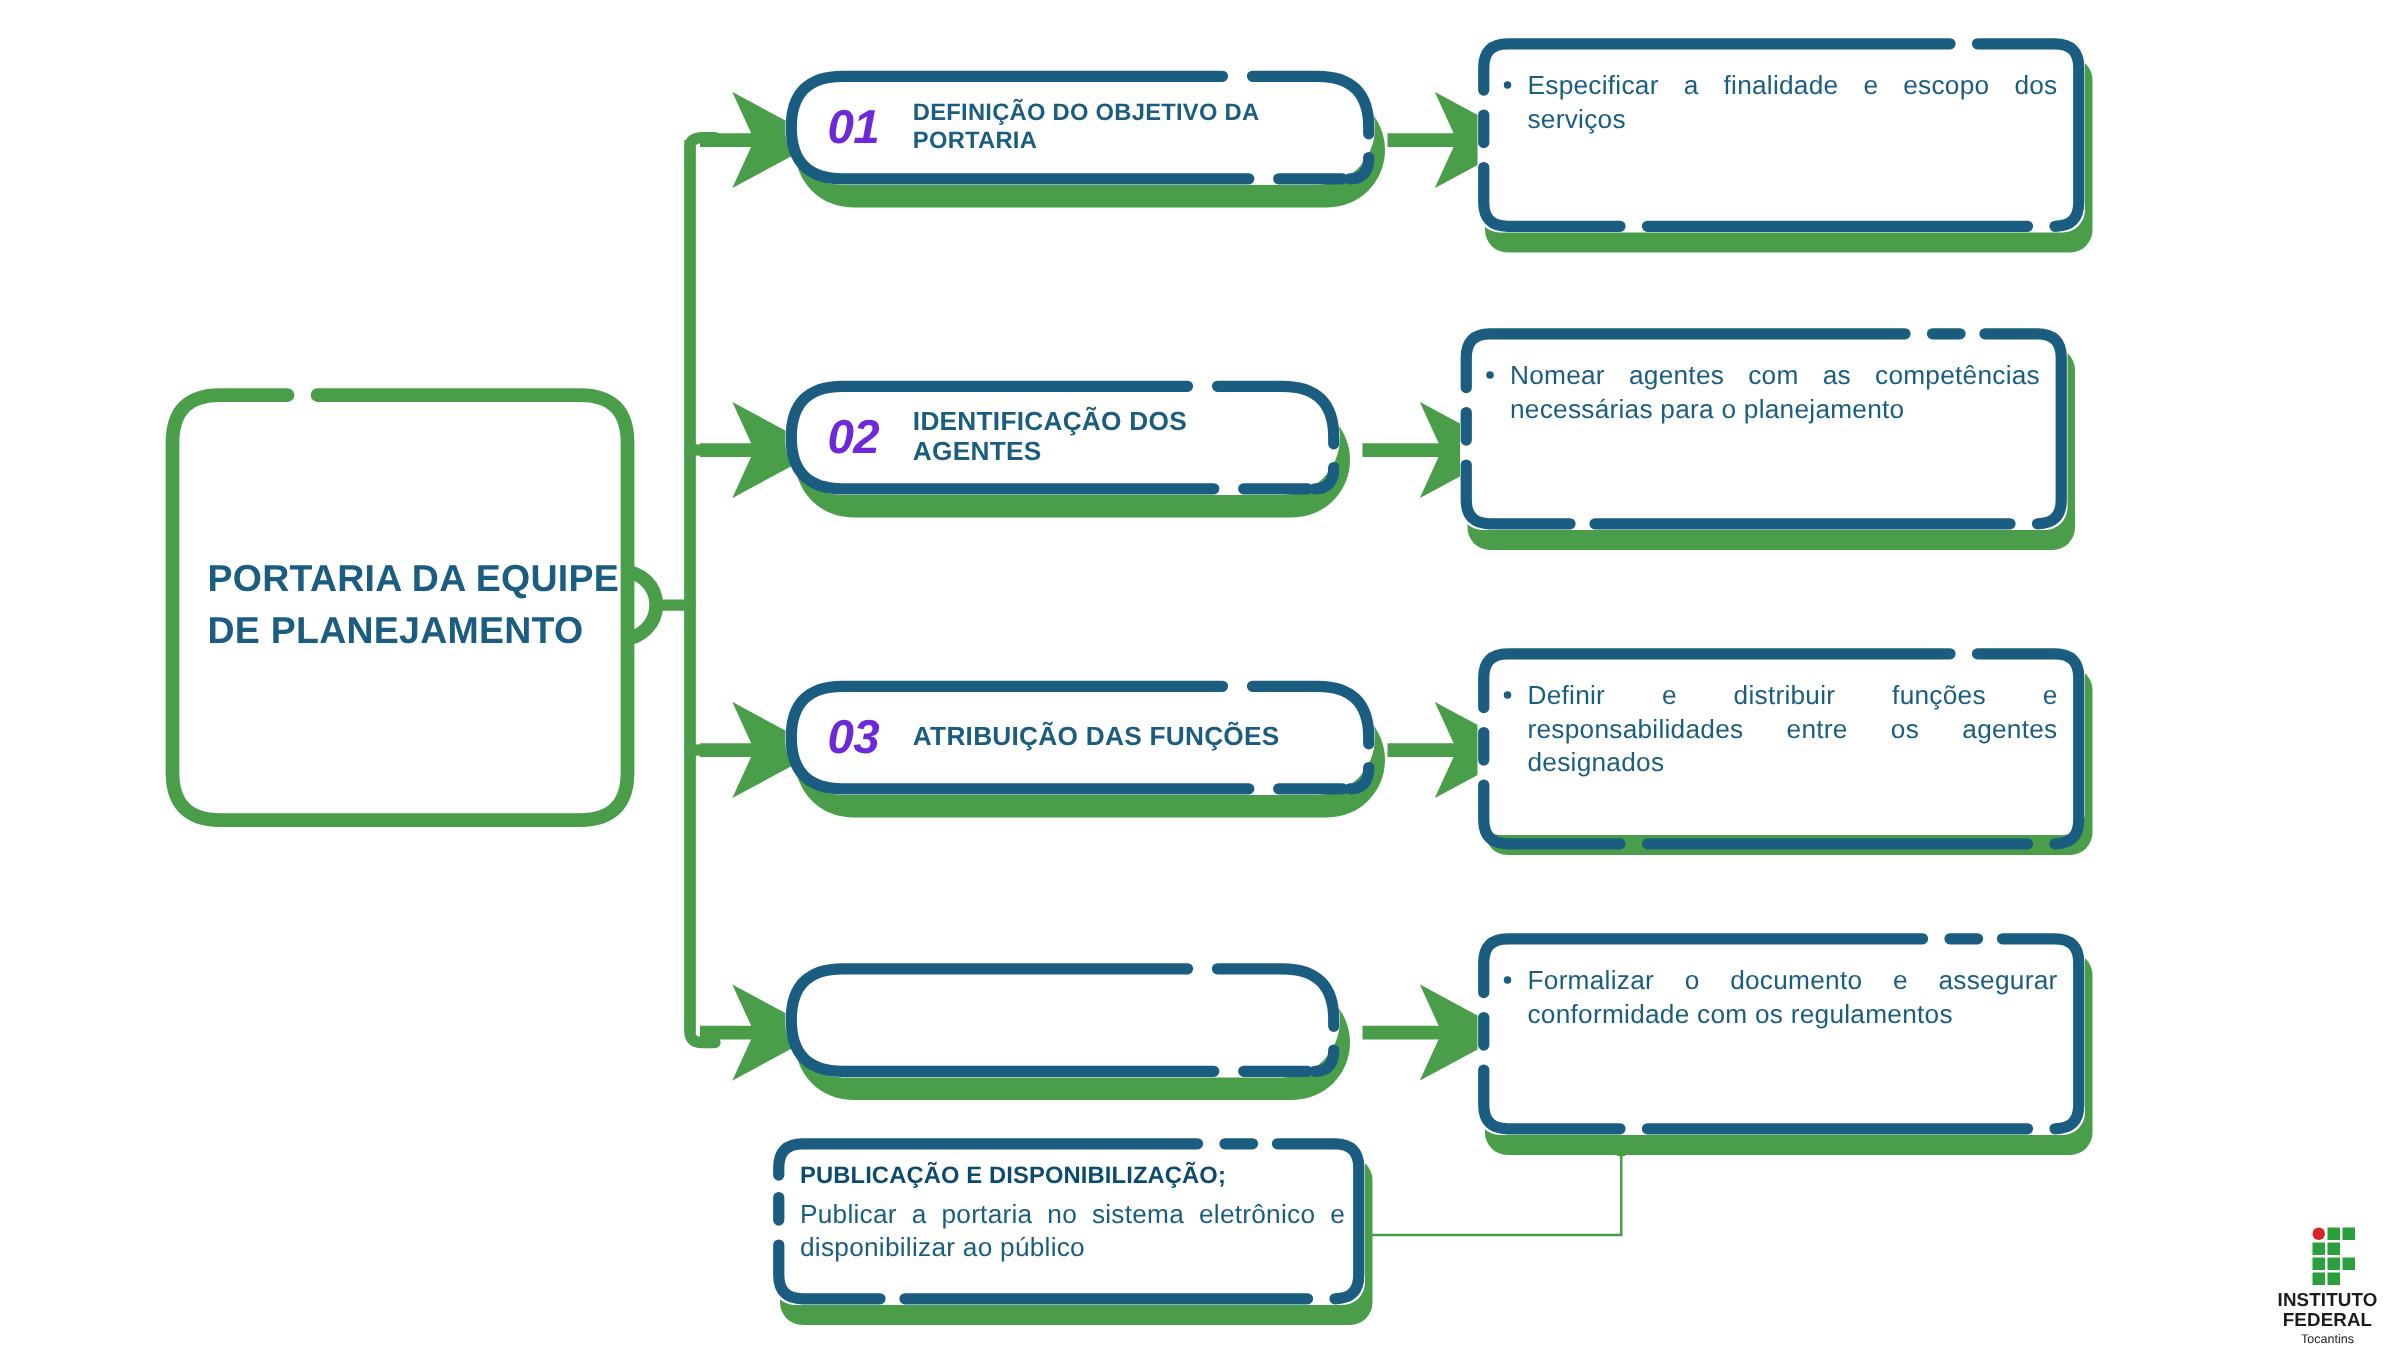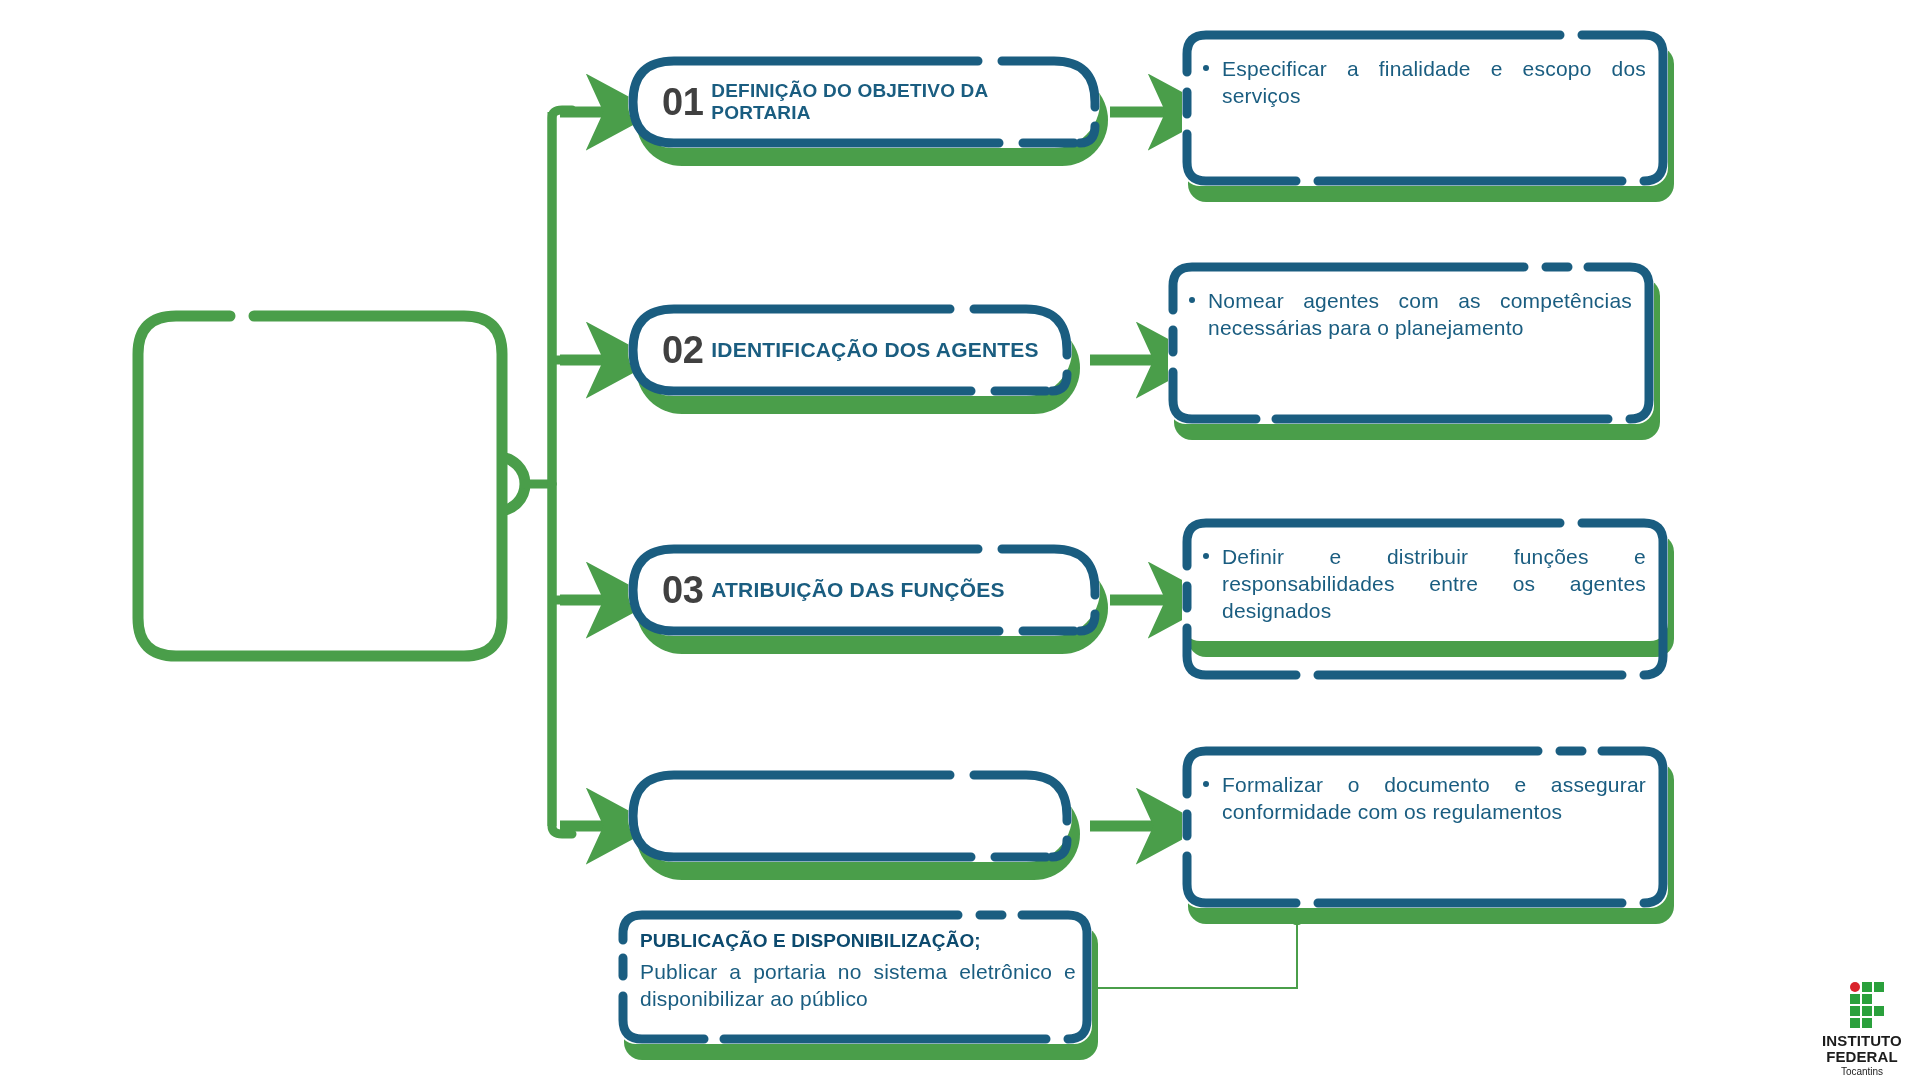--- a/index.html
+++ b/index.html
@@ -49,25 +49,26 @@
     z-index: 2;
   }
   .step .content {
     position: absolute; left: 0; top: 0;
     width: 472px; height: 92px;
     display: flex; align-items: center;
     padding-left: 34px; padding-right: 24px;
     z-index: 4;
   }
   .step-num {
-    color: #404040;
+    color: #6d28d9;
     font-size: 38px; font-weight: bold;
     letter-spacing: -0.5px;
-    margin-right: 8px;
+    margin-right: 27px;
     flex: 0 0 auto;
+    font-style: italic;
   }
   .step-title {
     color: #1a5d80;
     font-size: 19px; font-weight: bold;
     line-height: 1.14;
     letter-spacing: 0.2px;
   }
   .step-title.big { font-size: 21px; }
 
   
@@ -212,20 +213,23 @@
     <path d="M1090 826 L1160 826" stroke="#4a9e4a" stroke-width="11" fill="none" marker-end="url(#arrowGreen)"></path>
 
     <circle cx="1297" cy="918" r="6" stroke="#4a9e4a" stroke-width="2.5" fill="#ffffff"></circle>
     <path d="M1297 924 L1297 988 L1090 988" stroke="#4a9e4a" stroke-width="2" fill="none"></path>
   </svg>
 
   <svg style="position:absolute;left:130px;top:308px;" width="380" height="356">
     <path d="M46 8 L100 8 M124 8 L334 8 Q372 8 372 46 L372 310 Q372 348 334 348
              L46 348 Q8 348 8 310 L8 46 Q8 8 46 8" stroke="#4a9e4a" stroke-width="11" fill="#ffffff" stroke-linecap="round"></path>
   </svg>
+  <div class="root-box">
+    <div class="root-label">PORTARIA DA EQUIPE DE PLANEJAMENTO</div>
+  </div>
 
   <div class="step" style="left:628px; top:56px;">
     <div class="shadow"></div>
     <div class="face"></div>
     <svg style="position:absolute;left:0;top:0;z-index:3;" width="480" height="112">
       <path d="M46 5 L350 5 M374 5 L426 5 Q467 5 467 46 L467 51 M467 70 Q467 87 452 87
                M446 87 L395 87 M371 87 L46 87 Q5 87 5 46 Q5 5 46 5" stroke="#1a5d80" stroke-width="9" fill="none" stroke-linecap="round"></path>
     </svg>
     <div class="content">
       <span class="step-num">01</span>
@@ -289,21 +293,21 @@
       <path d="M24 5 L356 5 M378 5 L400 5 M420 5 L462 5 Q481 5 481 24 L481 138 Q481 157 462 157
                M440 157 L108 157 M88 157 L24 157 Q5 157 5 138 L5 110
                M5 90 L5 68 M5 48 L5 24 Q5 5 24 5" stroke="#1a5d80" stroke-width="9" fill="none" stroke-linecap="round"></path>
     </svg>
     <div class="content">
       <div class="detail-text">Nomear agentes com as competências necessárias para o planejamento</div>
       <span class="bullet" style="left:21px;top:35px;"></span>
     </div>
   </div>
 
-  <div class="detail" style="left:1182px; top:518px; height:139px;">
+  <div class="detail" style="left:1182px; top:518px; height:166px;">
     <div class="shadow"></div>
     <div class="face"></div>
     <svg style="position:absolute;left:0;top:0;z-index:3;" width="492" height="178">
       <path d="M24 5 L378 5 M400 5 L462 5 Q481 5 481 24 L481 138 Q481 157 462 157
                M440 157 L136 157 M114 157 L24 157 Q5 157 5 138 L5 110
                M5 90 L5 68 M5 48 L5 24 Q5 5 24 5" stroke="#1a5d80" stroke-width="9" fill="none" stroke-linecap="round"></path>
     </svg>
     <div class="content">
       <div class="detail-text">Definir e distribuir funções e responsabilidades entre os agentes designados</div>
       <span class="bullet" style="left:21px;top:35px;"></span>

